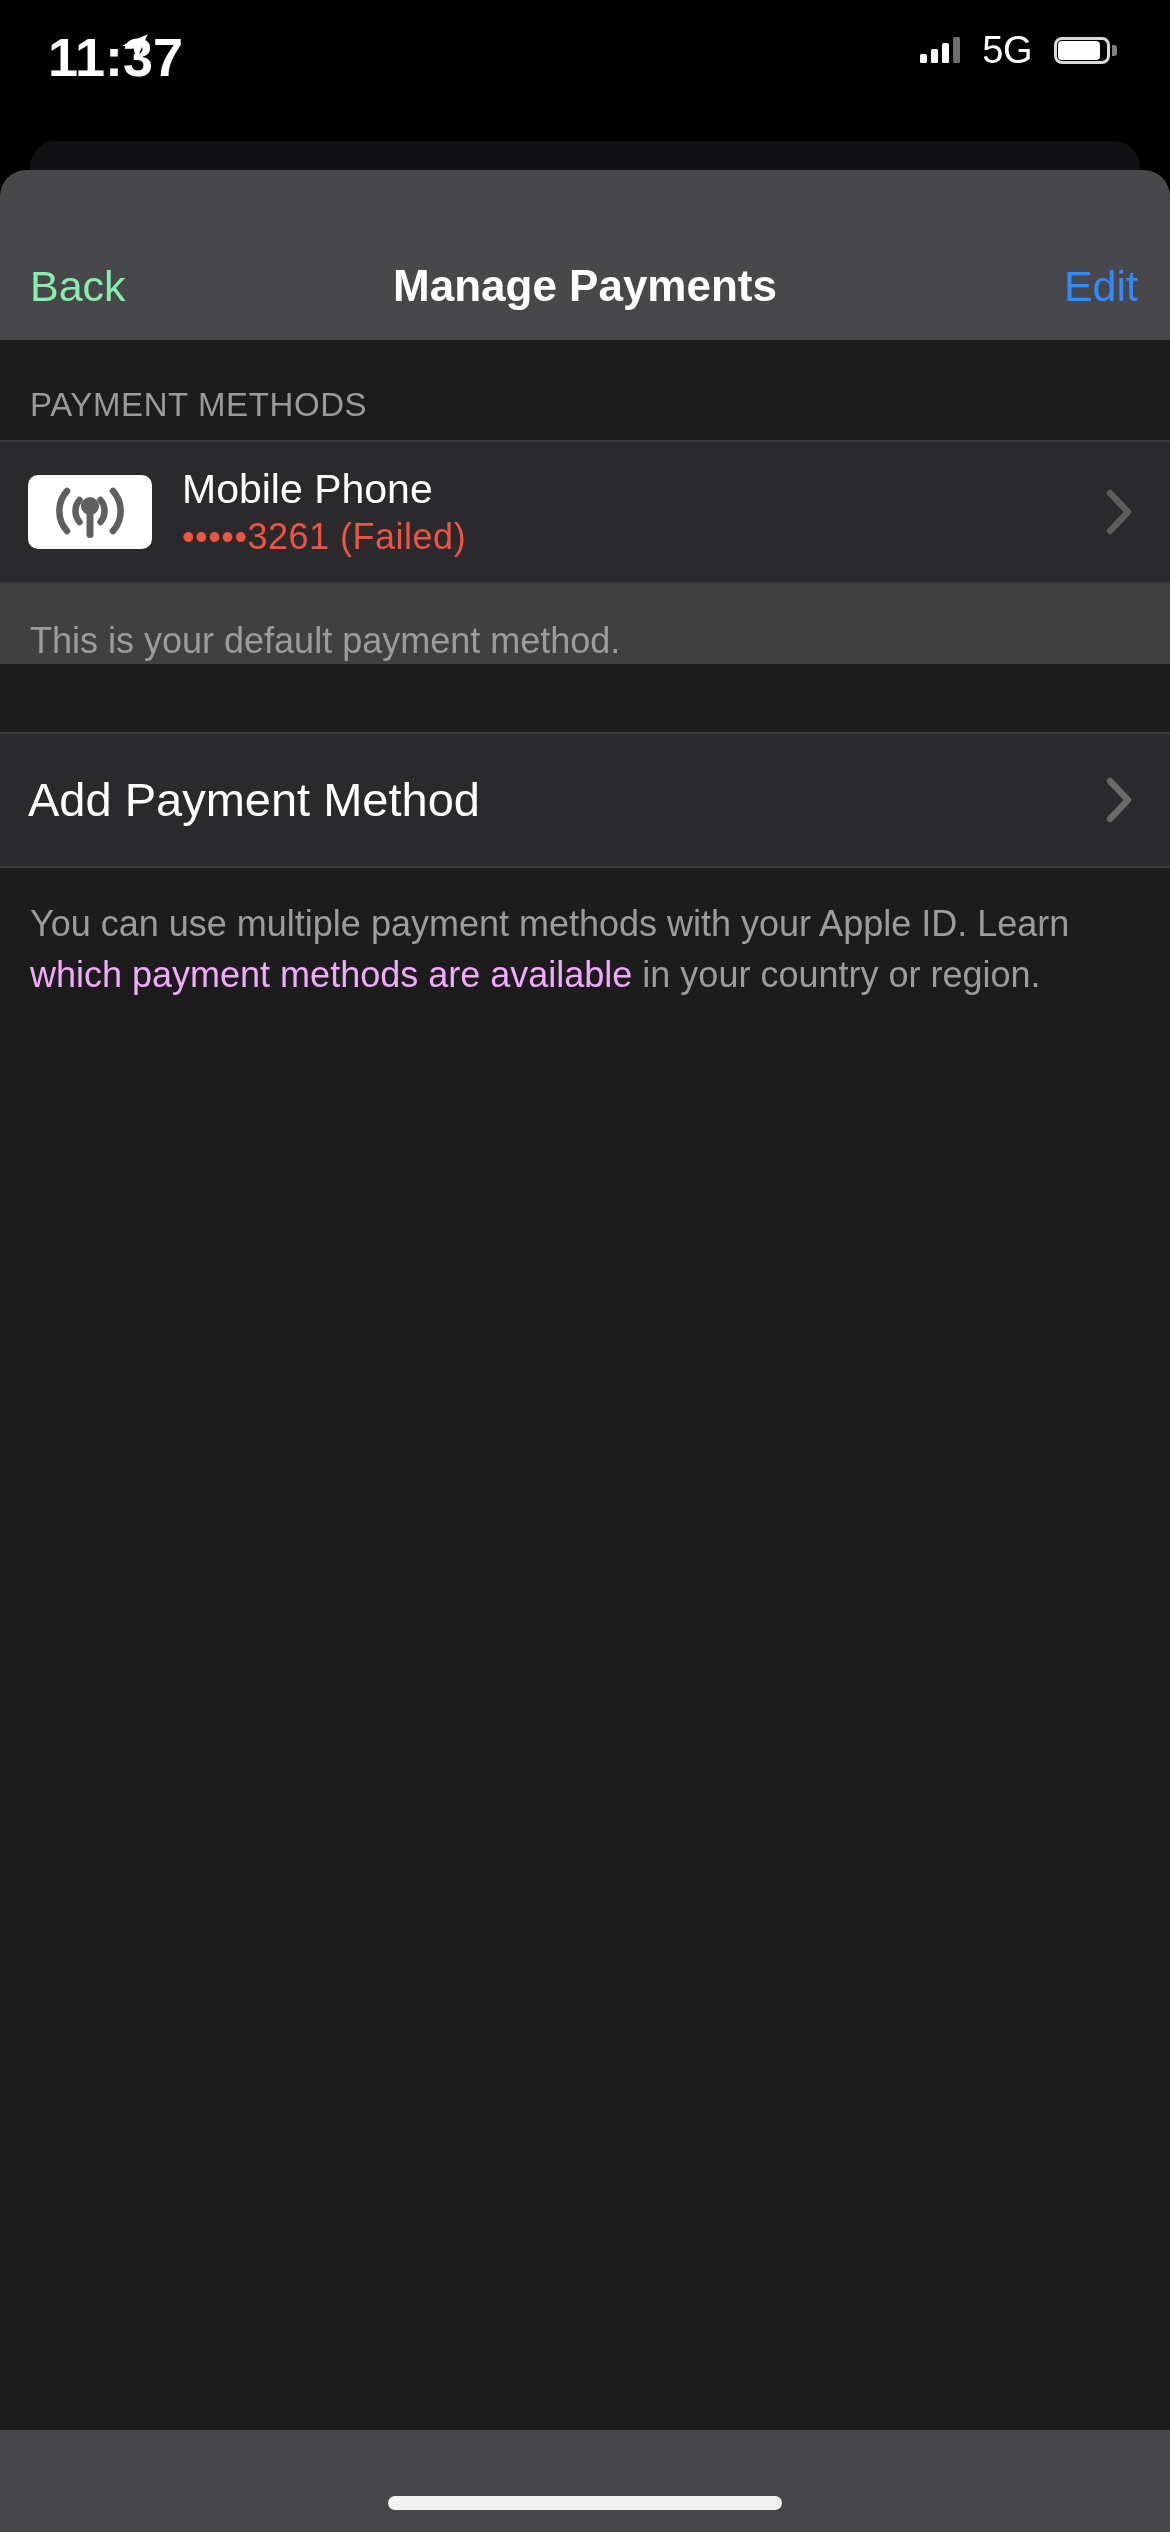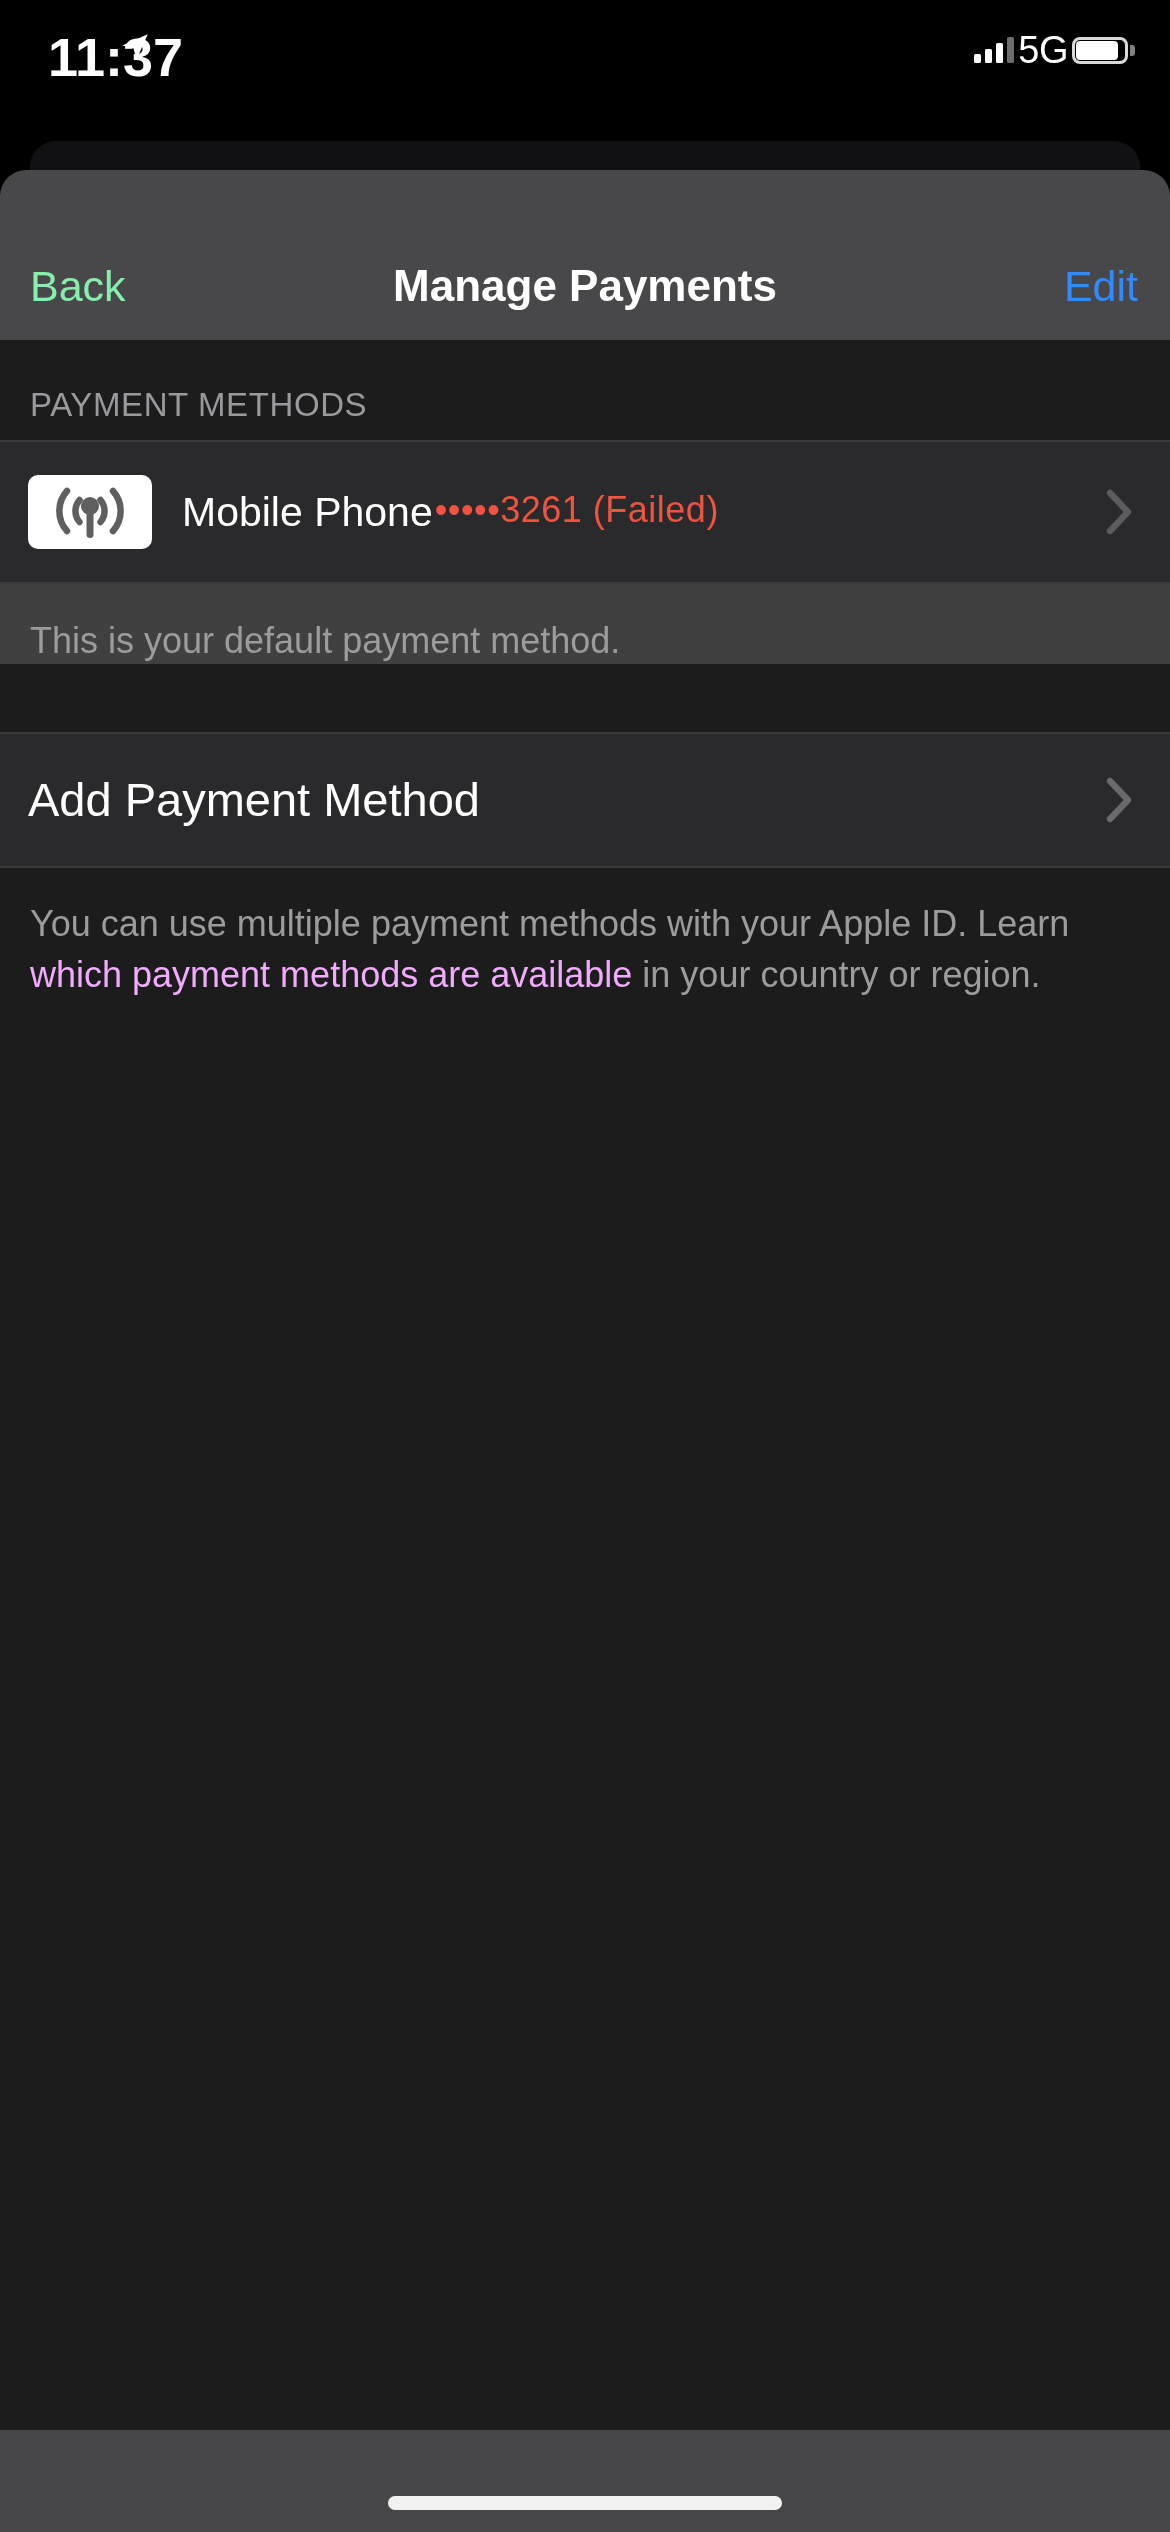--- a/index.html
+++ b/index.html
@@ -19,22 +19,22 @@
   }
   .sb-time{
     position:absolute; left:48px; top:28px;
     font-size:54px; font-weight:600; letter-spacing:0px; line-height:58px;
     color:#fff;
   }
   .sb-loc{
     position:absolute; left:118px; top:30px; width:34px; height:34px;
   }
   .sb-right{
-    position:absolute; right:42px; top:30px;
-    display:flex; align-items:center; gap:4px; height:40px;text-align:center;
+    position:absolute; right:60px; top:30px;
+    display:flex; align-items:center; gap:22px; height:40px;text-align:center;
   }
   .bars{ display:flex; align-items:flex-end; gap:4px; height:26px; }
   .bars i{ display:block; width:7px; background:#fff; border-radius:1.5px; }
   .bars i:nth-child(1){ height:9px; }
   .bars i:nth-child(2){ height:14px; }
   .bars i:nth-child(3){ height:20px; }
   .bars i:nth-child(4){ height:26px; background:#6d6d6d; }
   .net{ font-size:38px; font-weight:500; letter-spacing:-0.5px; color:#fff; }
   .battery{ position:relative; width:56px; height:27px; }
   .battery .shell{
@@ -92,21 +92,21 @@
   
   .row{
     position:relative; width:100%; background:#2a2a2c;
     display:flex; align-items:center;
   }
   .row-pay{ height:140px; padding-left:28px; }
   .pm-icon{
     width:124px; height:74px; background:#fff; border-radius:10px;
     display:flex; align-items:center; justify-content:center; flex:0 0 auto;
   }
-  .pm-text{ margin-left:30px; display:flex; flex-direction:row; gap:2px; }
+  .pm-text{ margin-left:30px; display:flex; flex-direction:column; gap:2px; }
   .pm-title{ font-size:41px; color:#fff; line-height:48px; }
   .pm-sub{ font-size:36px; color:#f0533f; line-height:44px; letter-spacing:0.5px; }
   .chev{
     position:absolute; right:38px; top:50%; transform:translateY(-50%);
     width:26px; height:46px;
   }
 
   
   .note{
     padding:34px 30px 0 30px;

